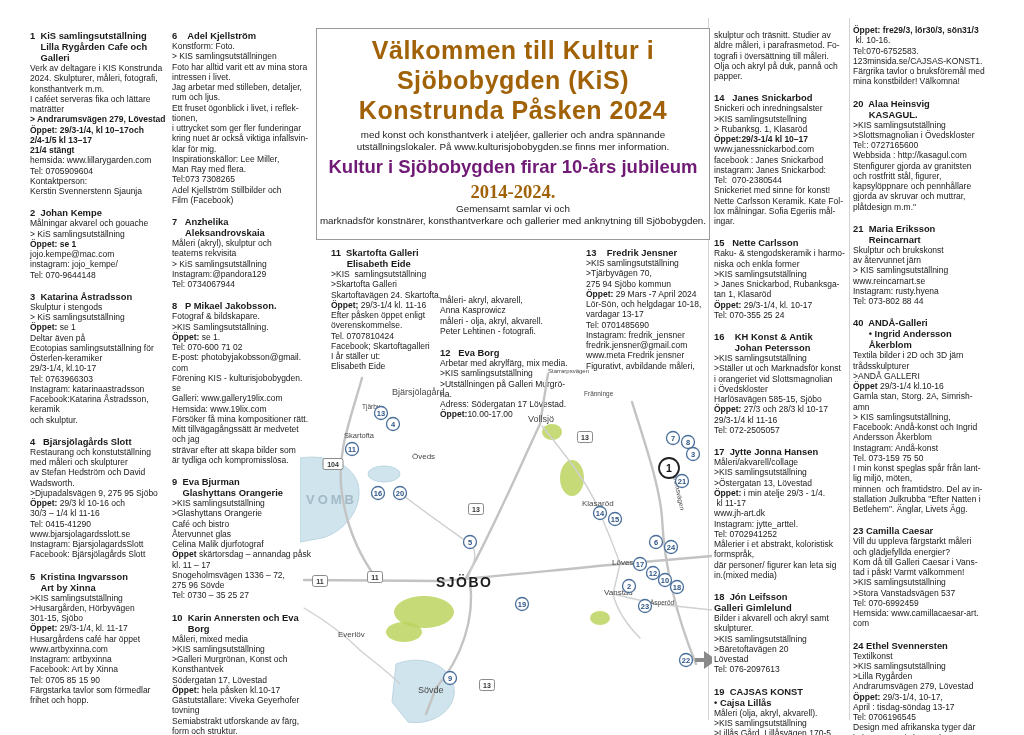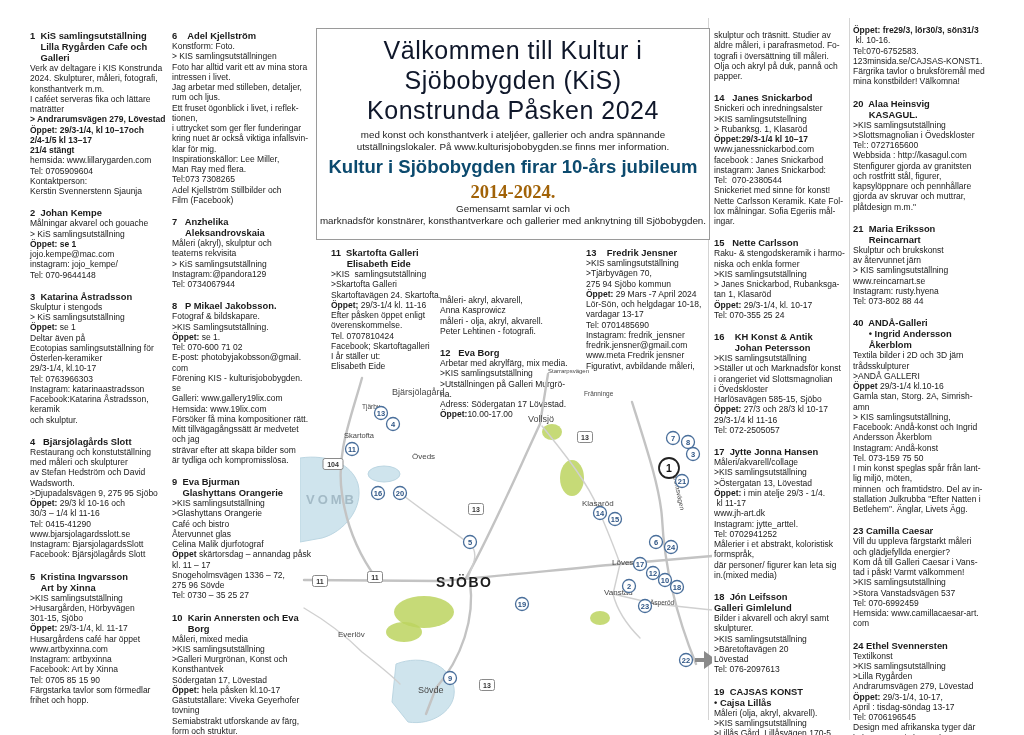--- a/index.html
+++ b/index.html
@@ -7,21 +7,21 @@
         font-family:"Liberation Sans",sans-serif;color:#1a1a1a;}
   .fold-line{position:absolute;top:18px;bottom:15px;width:1px;background:#d4d4d4;}
   .col{position:absolute;top:30px;}
   .entry{margin-bottom:11px;}
   .entry .t{font-weight:bold;font-size:9.4px;line-height:11px;white-space:pre-wrap;}
   .entry .b{font-size:8.5px;line-height:10.25px;white-space:pre-wrap;}
   .entry .b .bold{font-weight:bold;}
   
   .title-box{position:absolute;left:316px;top:28px;width:394px;height:212px;
              border:1px solid #9a9a9a;text-align:center;background:#fff;box-sizing:border-box;padding-top:6px;}
-  .title-box .h{font-size:25px;font-weight:normal;line-height:30px;letter-spacing:0.5px;color:#0f172a;}
+  .title-box .h{font-size:25px;font-weight:bold;line-height:30px;letter-spacing:0.5px;color:#a16207;}
   .title-box .tag{font-size:9.8px;line-height:12px;color:#222;margin-top:4px;}
   .title-box .tag2{font-size:9.8px;line-height:12px;color:#222;}
   .title-box .jub{font-size:18.5px;font-weight:bold;line-height:22px;margin-top:3px;}
   .title-box .gather{font-size:9.8px;line-height:12px;color:#222;}
   
   .map-wrap{position:absolute;left:300px;top:366px;width:412px;height:364px;}
   .map-wrap svg{display:block;}
   .m-label{fill:#474747;}
   .m-label.city{fill:#1d1d1d;font-weight:bold;letter-spacing:1.5px;}
   .m-label.area{fill:#a3bac6;letter-spacing:3px;font-weight:bold;}
@@ -44,21 +44,21 @@
 
   <div class="fold-line" style="left:708px;"></div>
   <div class="fold-line" style="left:849px;"></div>
 
   <div class="title-box">
     <div class="h">Välkommen till Kultur i</div>
     <div class="h">Sjöbobygden (KiS)</div>
     <div class="h">Konstrunda Påsken  2024</div>
     <div class="tag">med konst och konsthantverk i ateljéer, gallerier och andra spännande</div>
     <div class="tag2">utställningslokaler. På www.kulturisjobobygden.se finns mer information.</div>
-    <div class="jub" id="jub1" style="color: #0c4a6e;">Kultur i Sjöbobygden firar 10-års jubileum</div>
+    <div class="jub" id="jub1" style="color: #701a75;">Kultur i Sjöbobygden firar 10-års jubileum</div>
     <div class="jub" id="jub2" style="color: #a16207; font-family: Liberation Serif, serif;">2014-2024.</div>
     <div class="gather">Gemensamt samlar vi och</div>
     <div class="gather">marknadsför konstnärer, konsthantverkare och gallerier med anknytning till Sjöbobygden.</div>
   </div>
 
   <div class="col" style="left:30px;width:144px;">
       <div class="entry">
         <div class="t">1  KiS samlingsutställning
     Lilla Rygården Cafe och
     Galleri</div>

